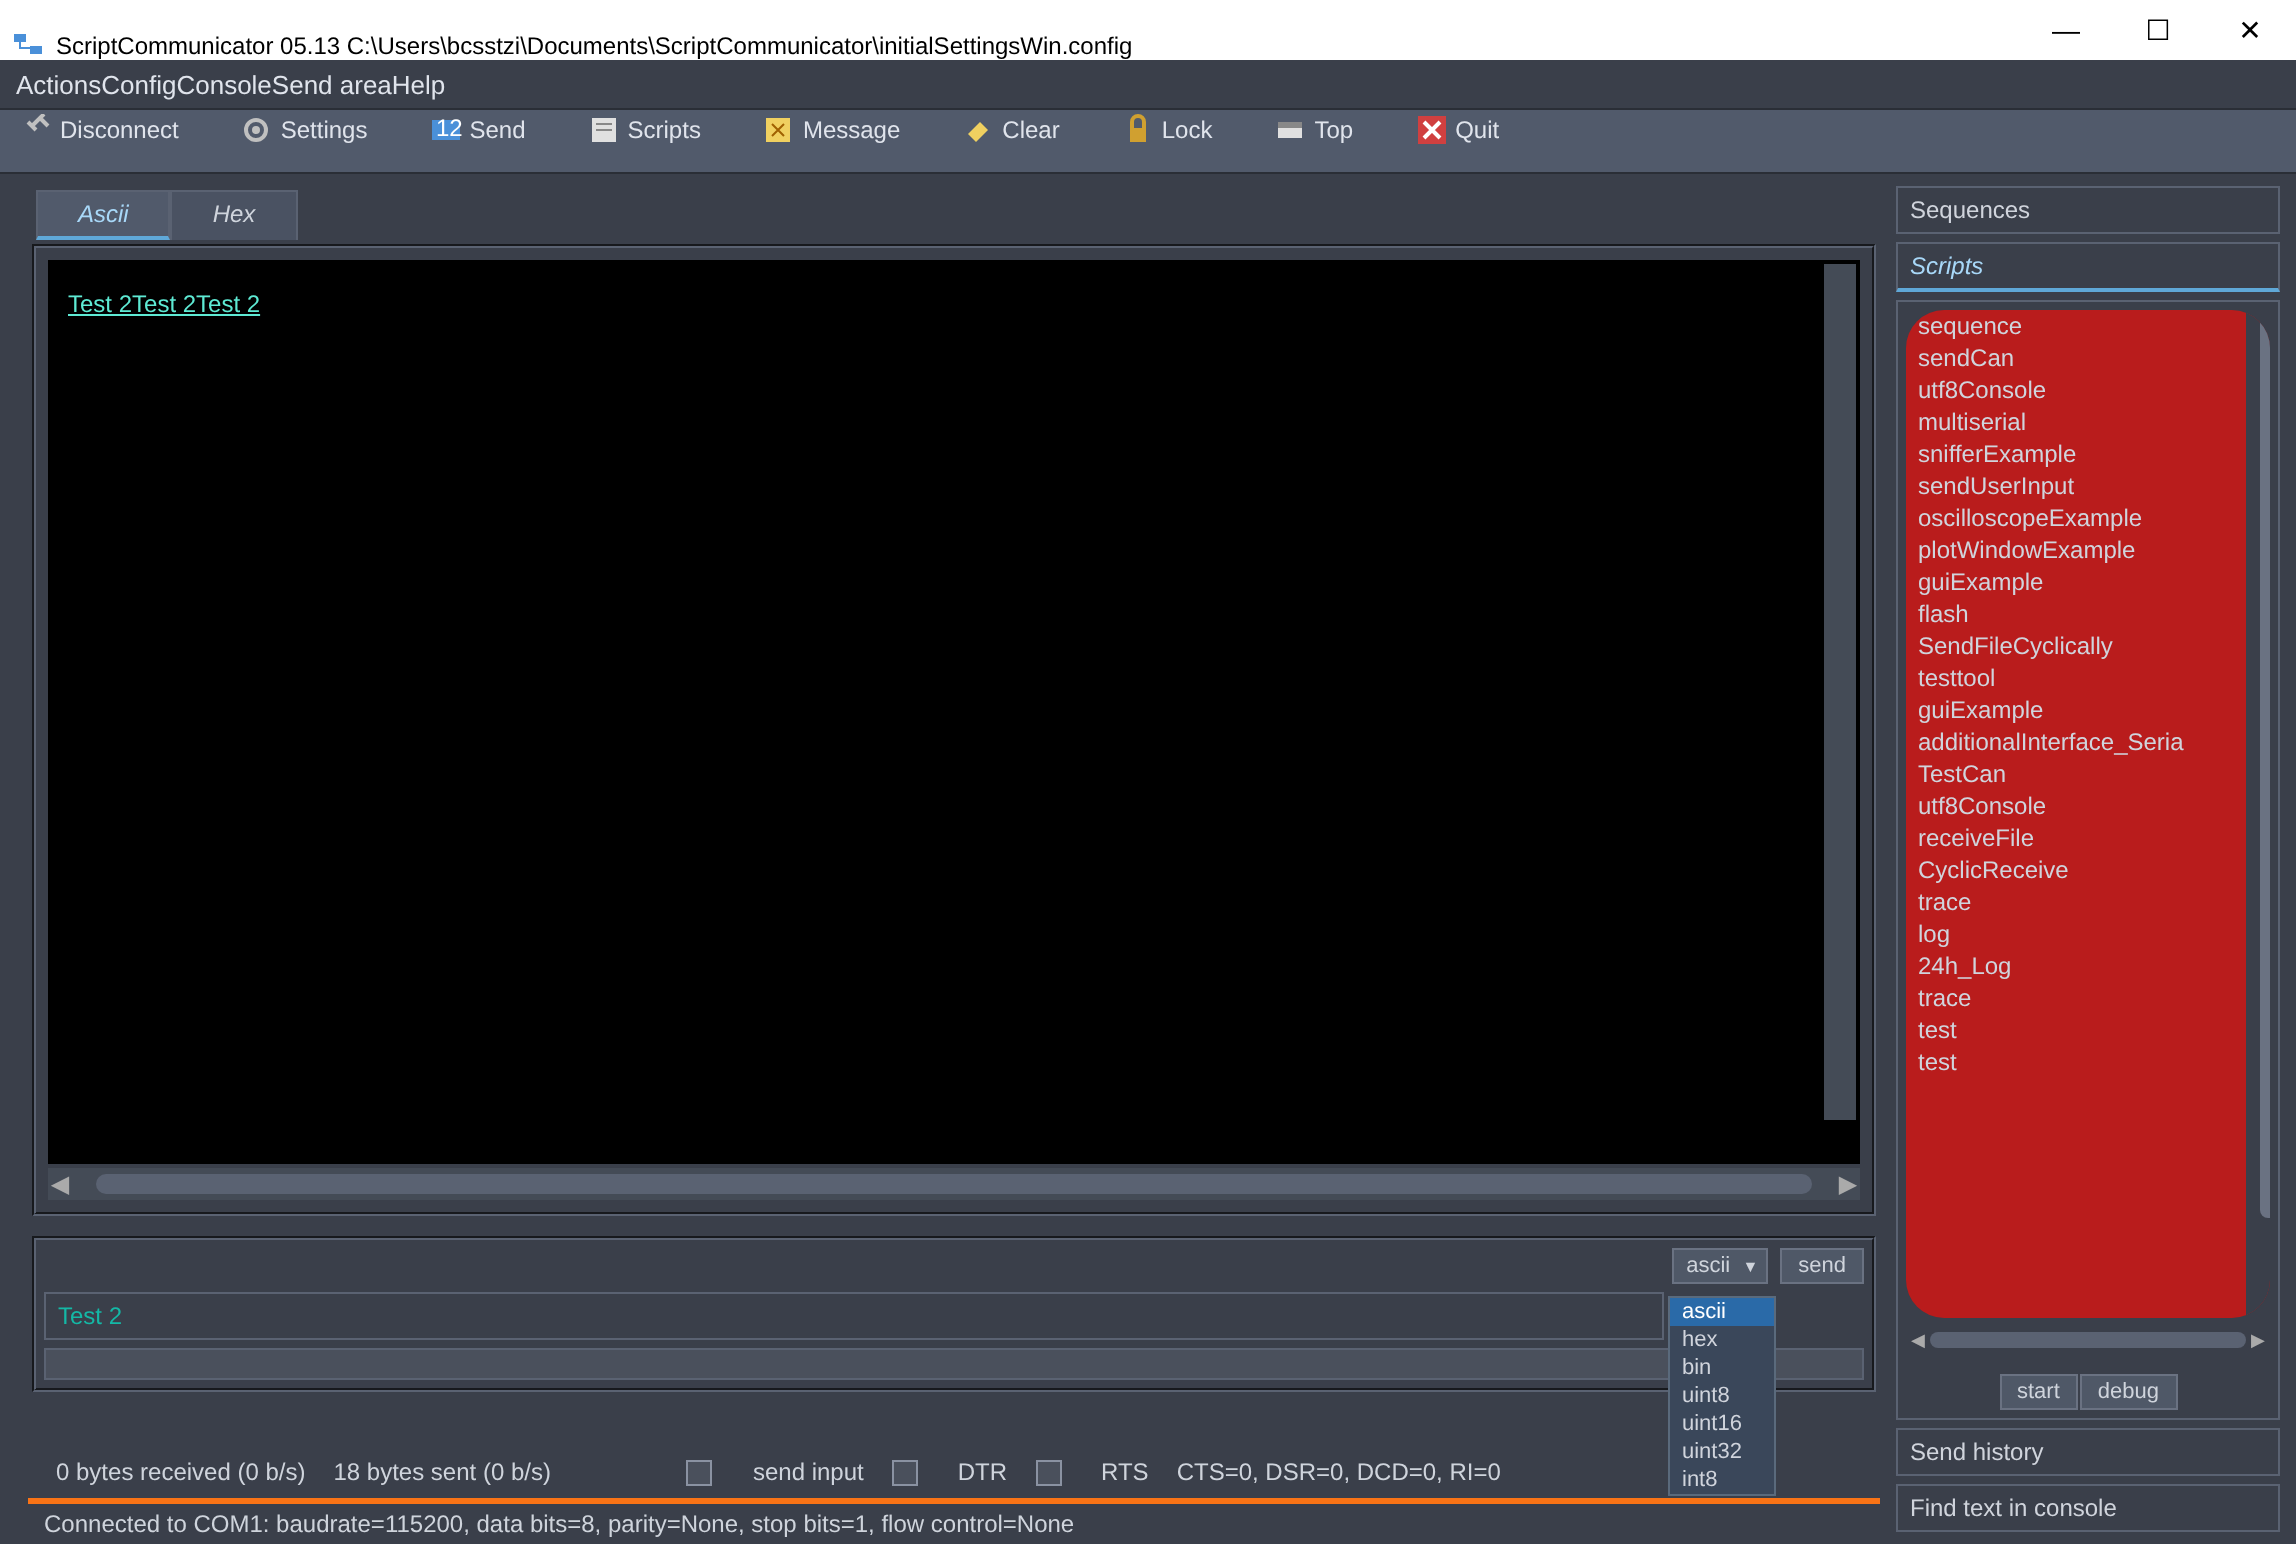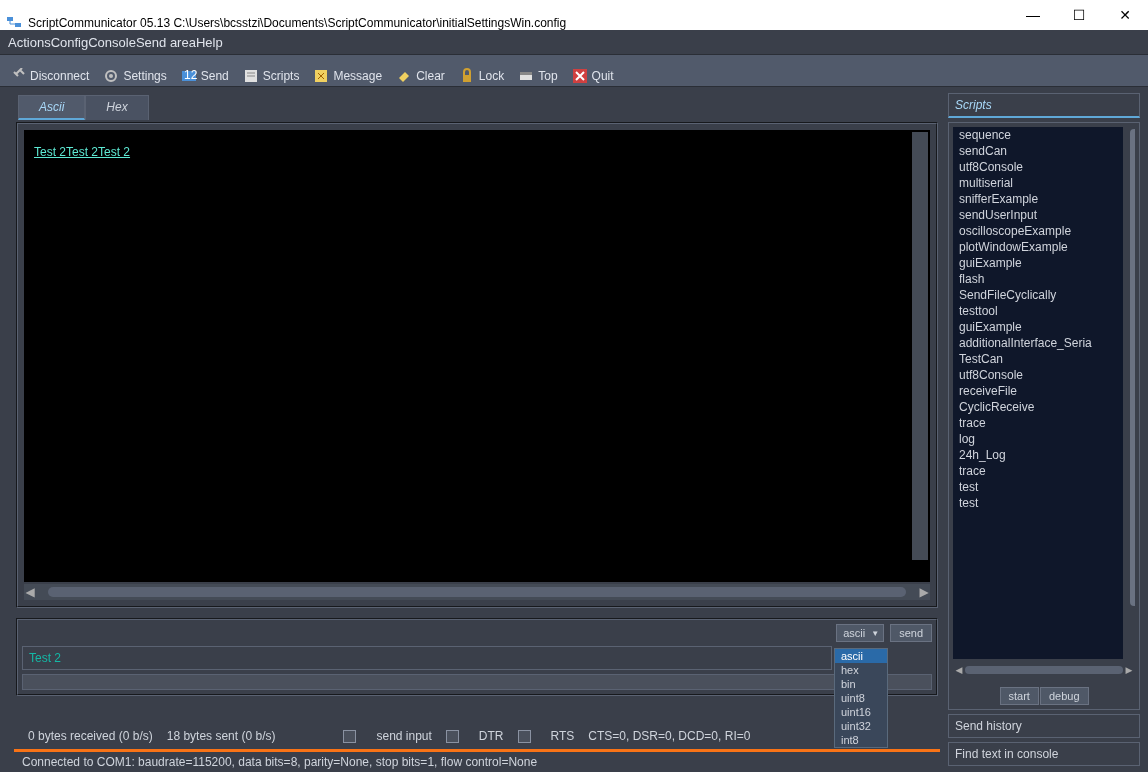--- a/index.html
+++ b/index.html
@@ -4,21 +4,21 @@
   <style>
     * { margin: 0; padding: 0; box-sizing: border-box; font-family: 'Segoe UI', Tahoma, sans-serif; font-size: 12px; }
     body { width: 1148px; height: 772px; background: #3a3f4a; color: #d0d4dc; overflow: hidden; display: flex; flex-direction: column; }
     .titlebar { background: #fff; color: #000; height: 30px; display: flex; align-items: flex-end; padding: 0 0 0 6px; }
     .titlebar .app-icon { width: 16px; height: 16px; margin-right: 6px; display: inline-flex; }
     .titlebar .title-text { flex: 1; font-size: 12px; }
     .winctrl { display:flex; }
     .winctrl div { width: 46px; height: 30px; display:flex; align-items:center; justify-content:center; font-size:14px; color:#000; }
     .menubar { background: #3a3f4a; height: 25px; display: flex; align-items: center; padding: 0 8px; border-bottom: 1px solid #2a2e36; }
     .menubar span { color: #e0e4ec; font-size: 13px; cursor: default; }
-    .toolbar { background: #515a6b; height: 32px; display: flex; align-items: flex-end; padding: 0 4px; gap: 2px; border-bottom: 1px solid #2a2e36; }
+    .toolbar { background: #515a6b; height: 32px; display: flex; align-items: flex-start; padding: 0 4px; gap: 19px; border-bottom: 1px solid #2a2e36; }
     .tbtn { display: flex; align-items: center; gap: 4px; padding: 2px 6px; color: #e0e4ec; font-size: 12px; cursor: pointer; border-radius:2px; }
     .tbtn .ticon { width: 16px; height: 16px; display:inline-flex; align-items:center; justify-content:center; }
     .main { flex:1; display:flex; overflow:hidden; }
     .left { flex:1; display:flex; flex-direction:column; padding: 8px 4px 0 14px; }
     .tabs { display:flex; gap:0; margin-left: 4px; }
     .tab { padding: 4px 20px; background: #4a5262; color:#cfd4dc; border:1px solid #5a6272; border-bottom:none; font-size:12px; cursor:pointer; font-style: italic; }
     .tab.active { background: #515a6b; color:#a8d8f8; border-bottom:2px solid #5fa8d8; }
     .console-wrap { flex:1; background: #3a3f4a; border:2px groove #5a6272; margin:2px; padding:6px; display:flex; flex-direction:column; }
     .console { flex:1; background: #000; color: #5eead4; font-size:13px; padding: 14px 10px; overflow:auto; position:relative;text-decoration:underline; }
     .hscroll-fake { height: 16px; background: #444b56; margin-top:2px; display:flex; align-items:center; }
@@ -36,21 +36,21 @@
     .input-line { background:#3a3f4a; border:1px solid #5a6272; color:#14b8a6; padding: 4px 6px; font-size:12px; width:calc(100% - 100px); }
     .input-line2 { background:#4a505c; border:1px solid #5a6272; height:16px; width:100%; }
     .status-row { display:flex; align-items:flex-end; gap:14px; padding: 6px 14px; font-size:12px; color:#cfd4dc;margin-top:23px; }
     .status-row .chk { display:flex; align-items:center; gap:20px; }
     .status-row .chk .box { width:13px; height:13px; border:1px solid #8a92a2; background:#4a505c; }
     .conn-status { padding: 3px 8px; font-size:12px; color:#cfd4dc; border-top:3px solid #f97316; }
     .right { width:204px; display:flex; flex-direction:column; padding:6px 8px 6px 4px; gap:4px; }
     .panel-header { border:1px solid #5a6272; padding:4px 6px; font-size:12px; color:#d0d4dc; }
     .panel-header.active { color:#a8d8f8; border-bottom: 2px solid #5fa8d8; font-style: italic; }
     .script-list-wrap { flex:1; border:1px solid #5a6272; background:#3a3f4a; display:flex; flex-direction:column; }
-    .script-list { flex:1; background:#0f172a; margin:4px; overflow:auto; position:relative; }
+    .script-list { flex:1; background:#b91c1c; margin:4px; overflow:auto; position:relative;border-radius:19px; }
     .script-list div { padding:1px 6px; font-size:12px; color:#d0d4dc; white-space:nowrap; overflow:hidden; }
     .script-list .vsb { position:absolute; right:0; top:0; width:10px; height:100%; background:#3a3f4a; }
     .script-list .vsb .thumb { background:#6a7282; width:8px; margin:1px; height:90%; border-radius:4px; }
     .hscroll-panel { height: 14px; background:#3a3f4a; display:flex; align-items:center; margin:0 4px 4px 4px; }
     .hscroll-panel .l,.hscroll-panel .r { width:12px; text-align:center; color:#aaa; font-size:9px; }
     .hscroll-panel .tr { flex:1; background:#5a6272; height:8px; border-radius:4px; }
     .btn-row { display:flex; gap:1px; justify-content:center; padding:6px 0 4px 0; }
     .bottom-panel { border:1px solid #5a6272; padding:4px 6px; font-size:12px; }
   </style>
 </head>
@@ -216,20 +216,21 @@
       <span class="chk">
           <span class="box"></span>
           <span>RTS</span>
         </span>
       <span>CTS=0, DSR=0, DCD=0, RI=0</span>
     </div>
     <div class="conn-status">Connected to COM1: baudrate=115200, data bits=8, parity=None, stop bits=1, flow control=None</div>
   </div>
 
   <div class="right">
+    <div class="panel-header">Sequences</div>
     <div class="panel-header active">Scripts</div>
     <div class="script-list-wrap">
       <div class="script-list" id="scripts-list">
         <div>sequence</div>
           <div>sendCan</div>
           <div>utf8Console</div>
           <div>multiserial</div>
           <div>snifferExample</div>
           <div>sendUserInput</div>
           <div>oscilloscopeExample</div>

